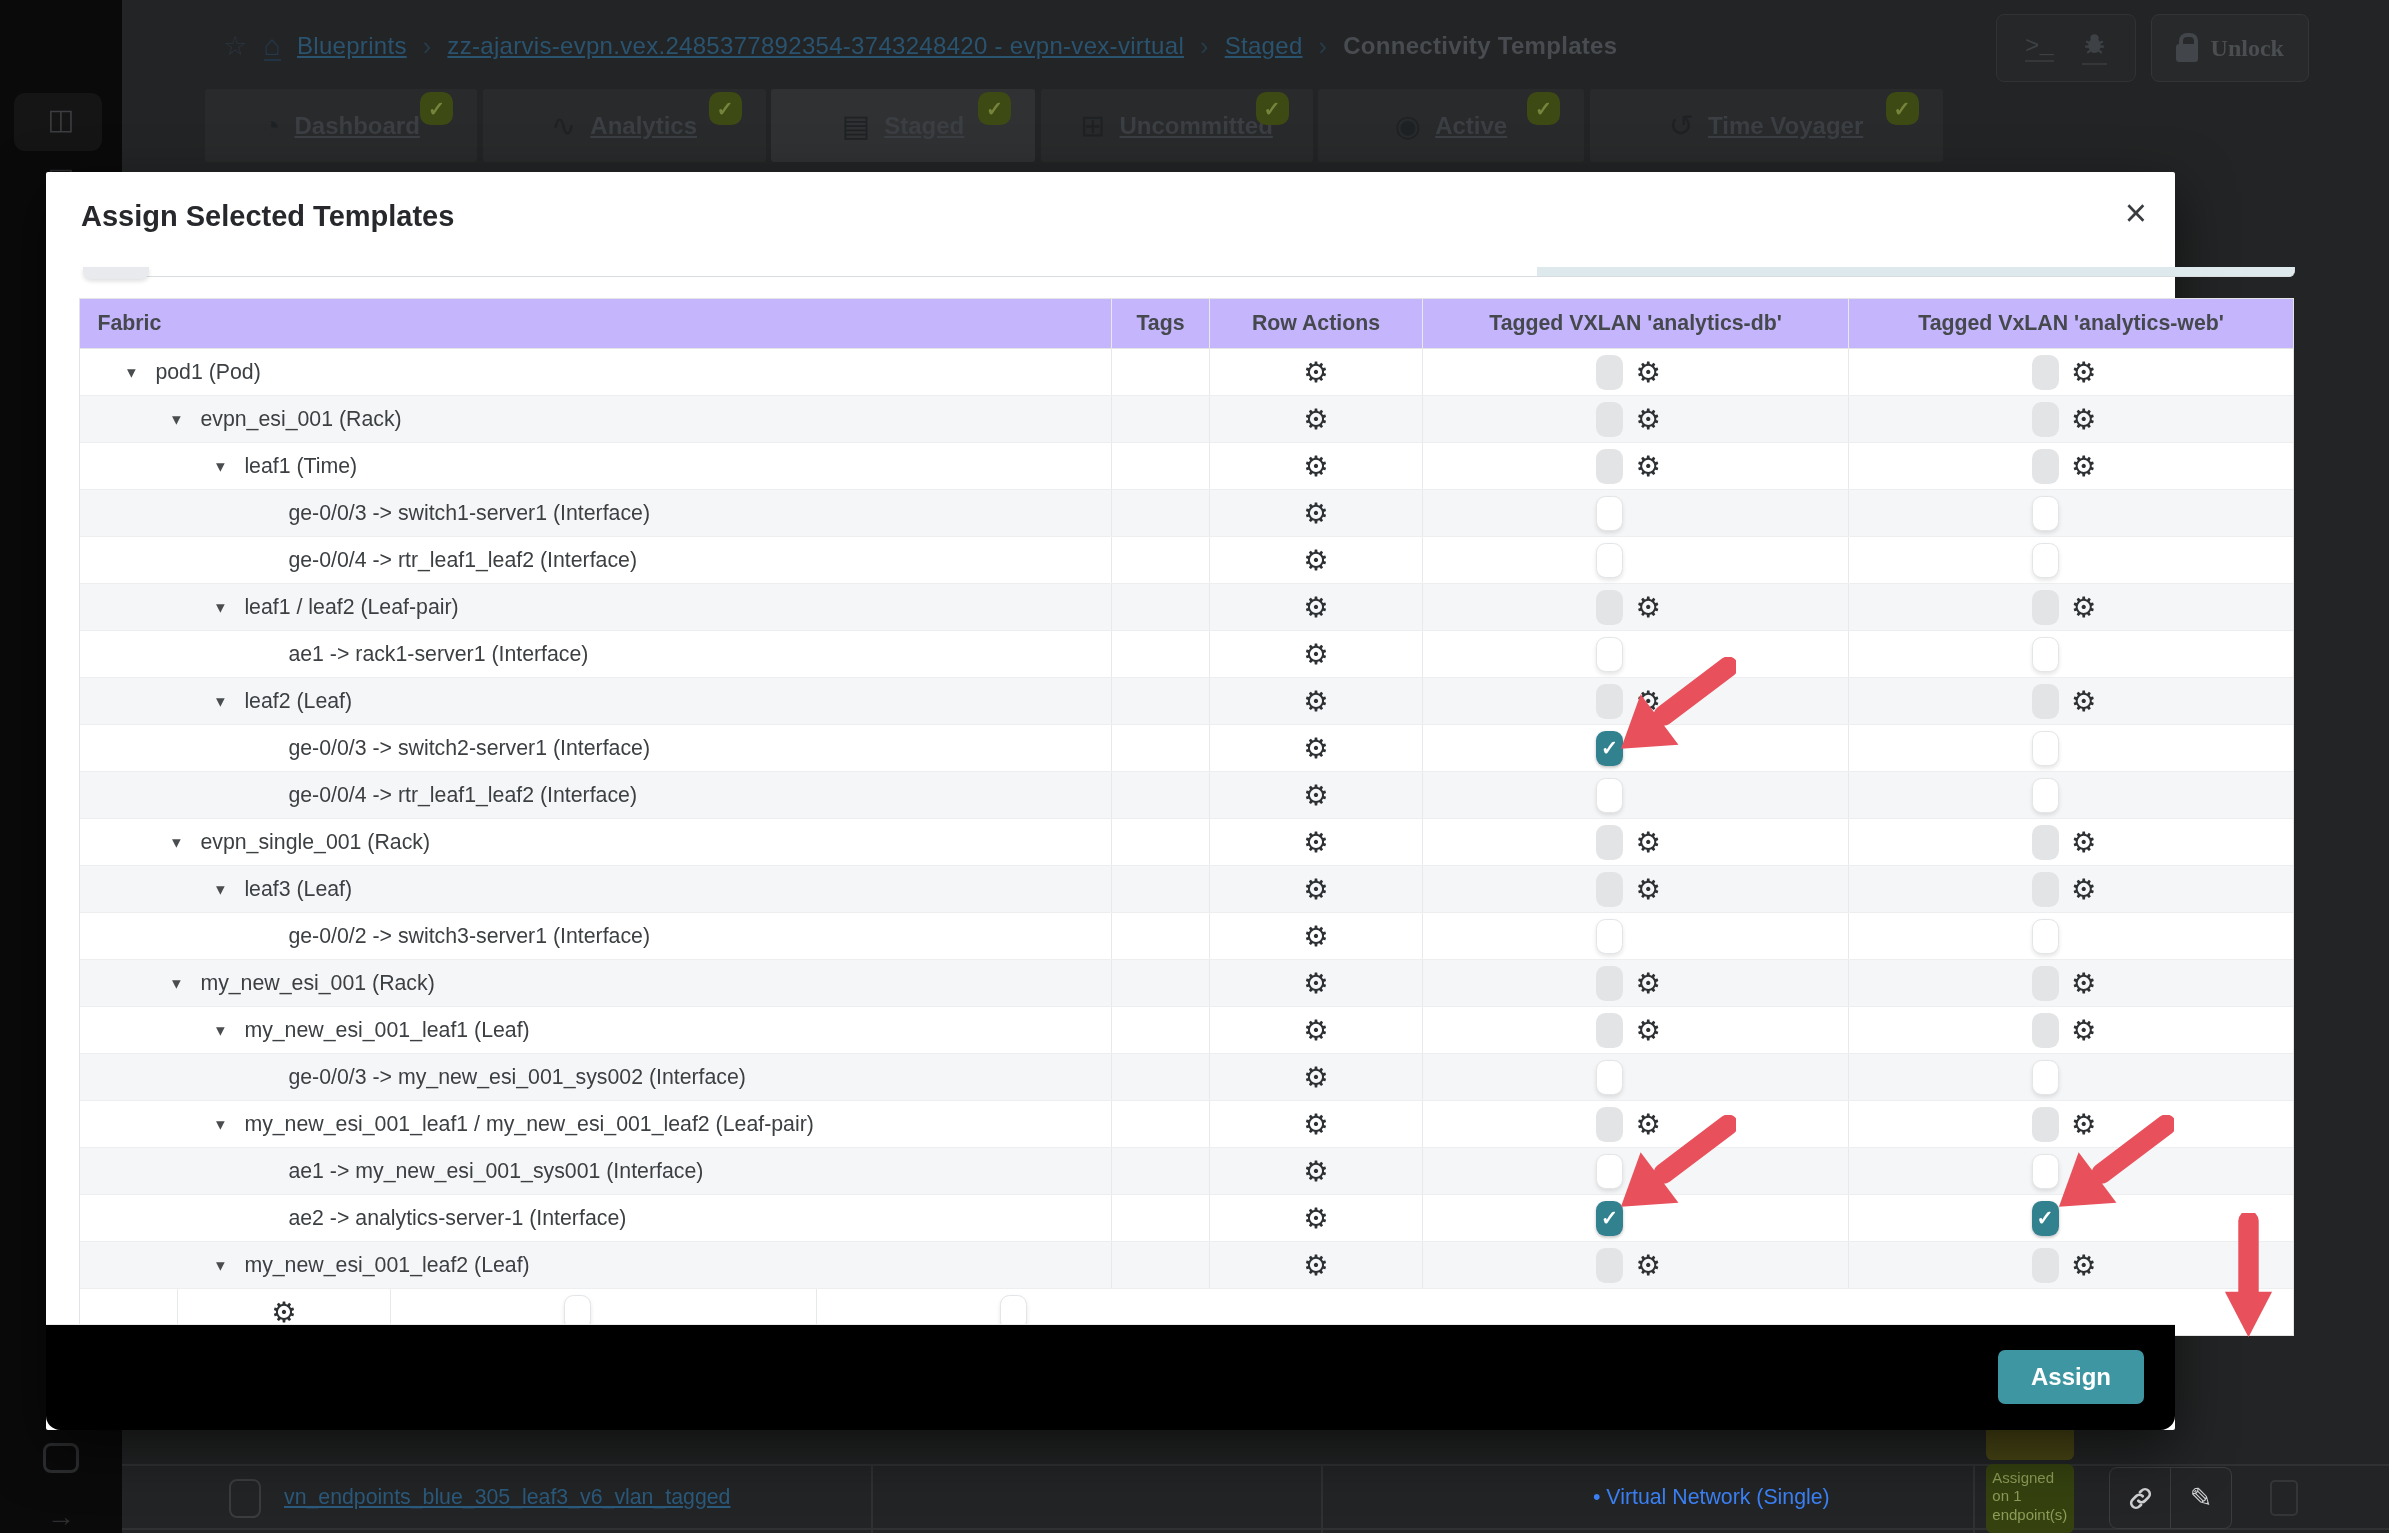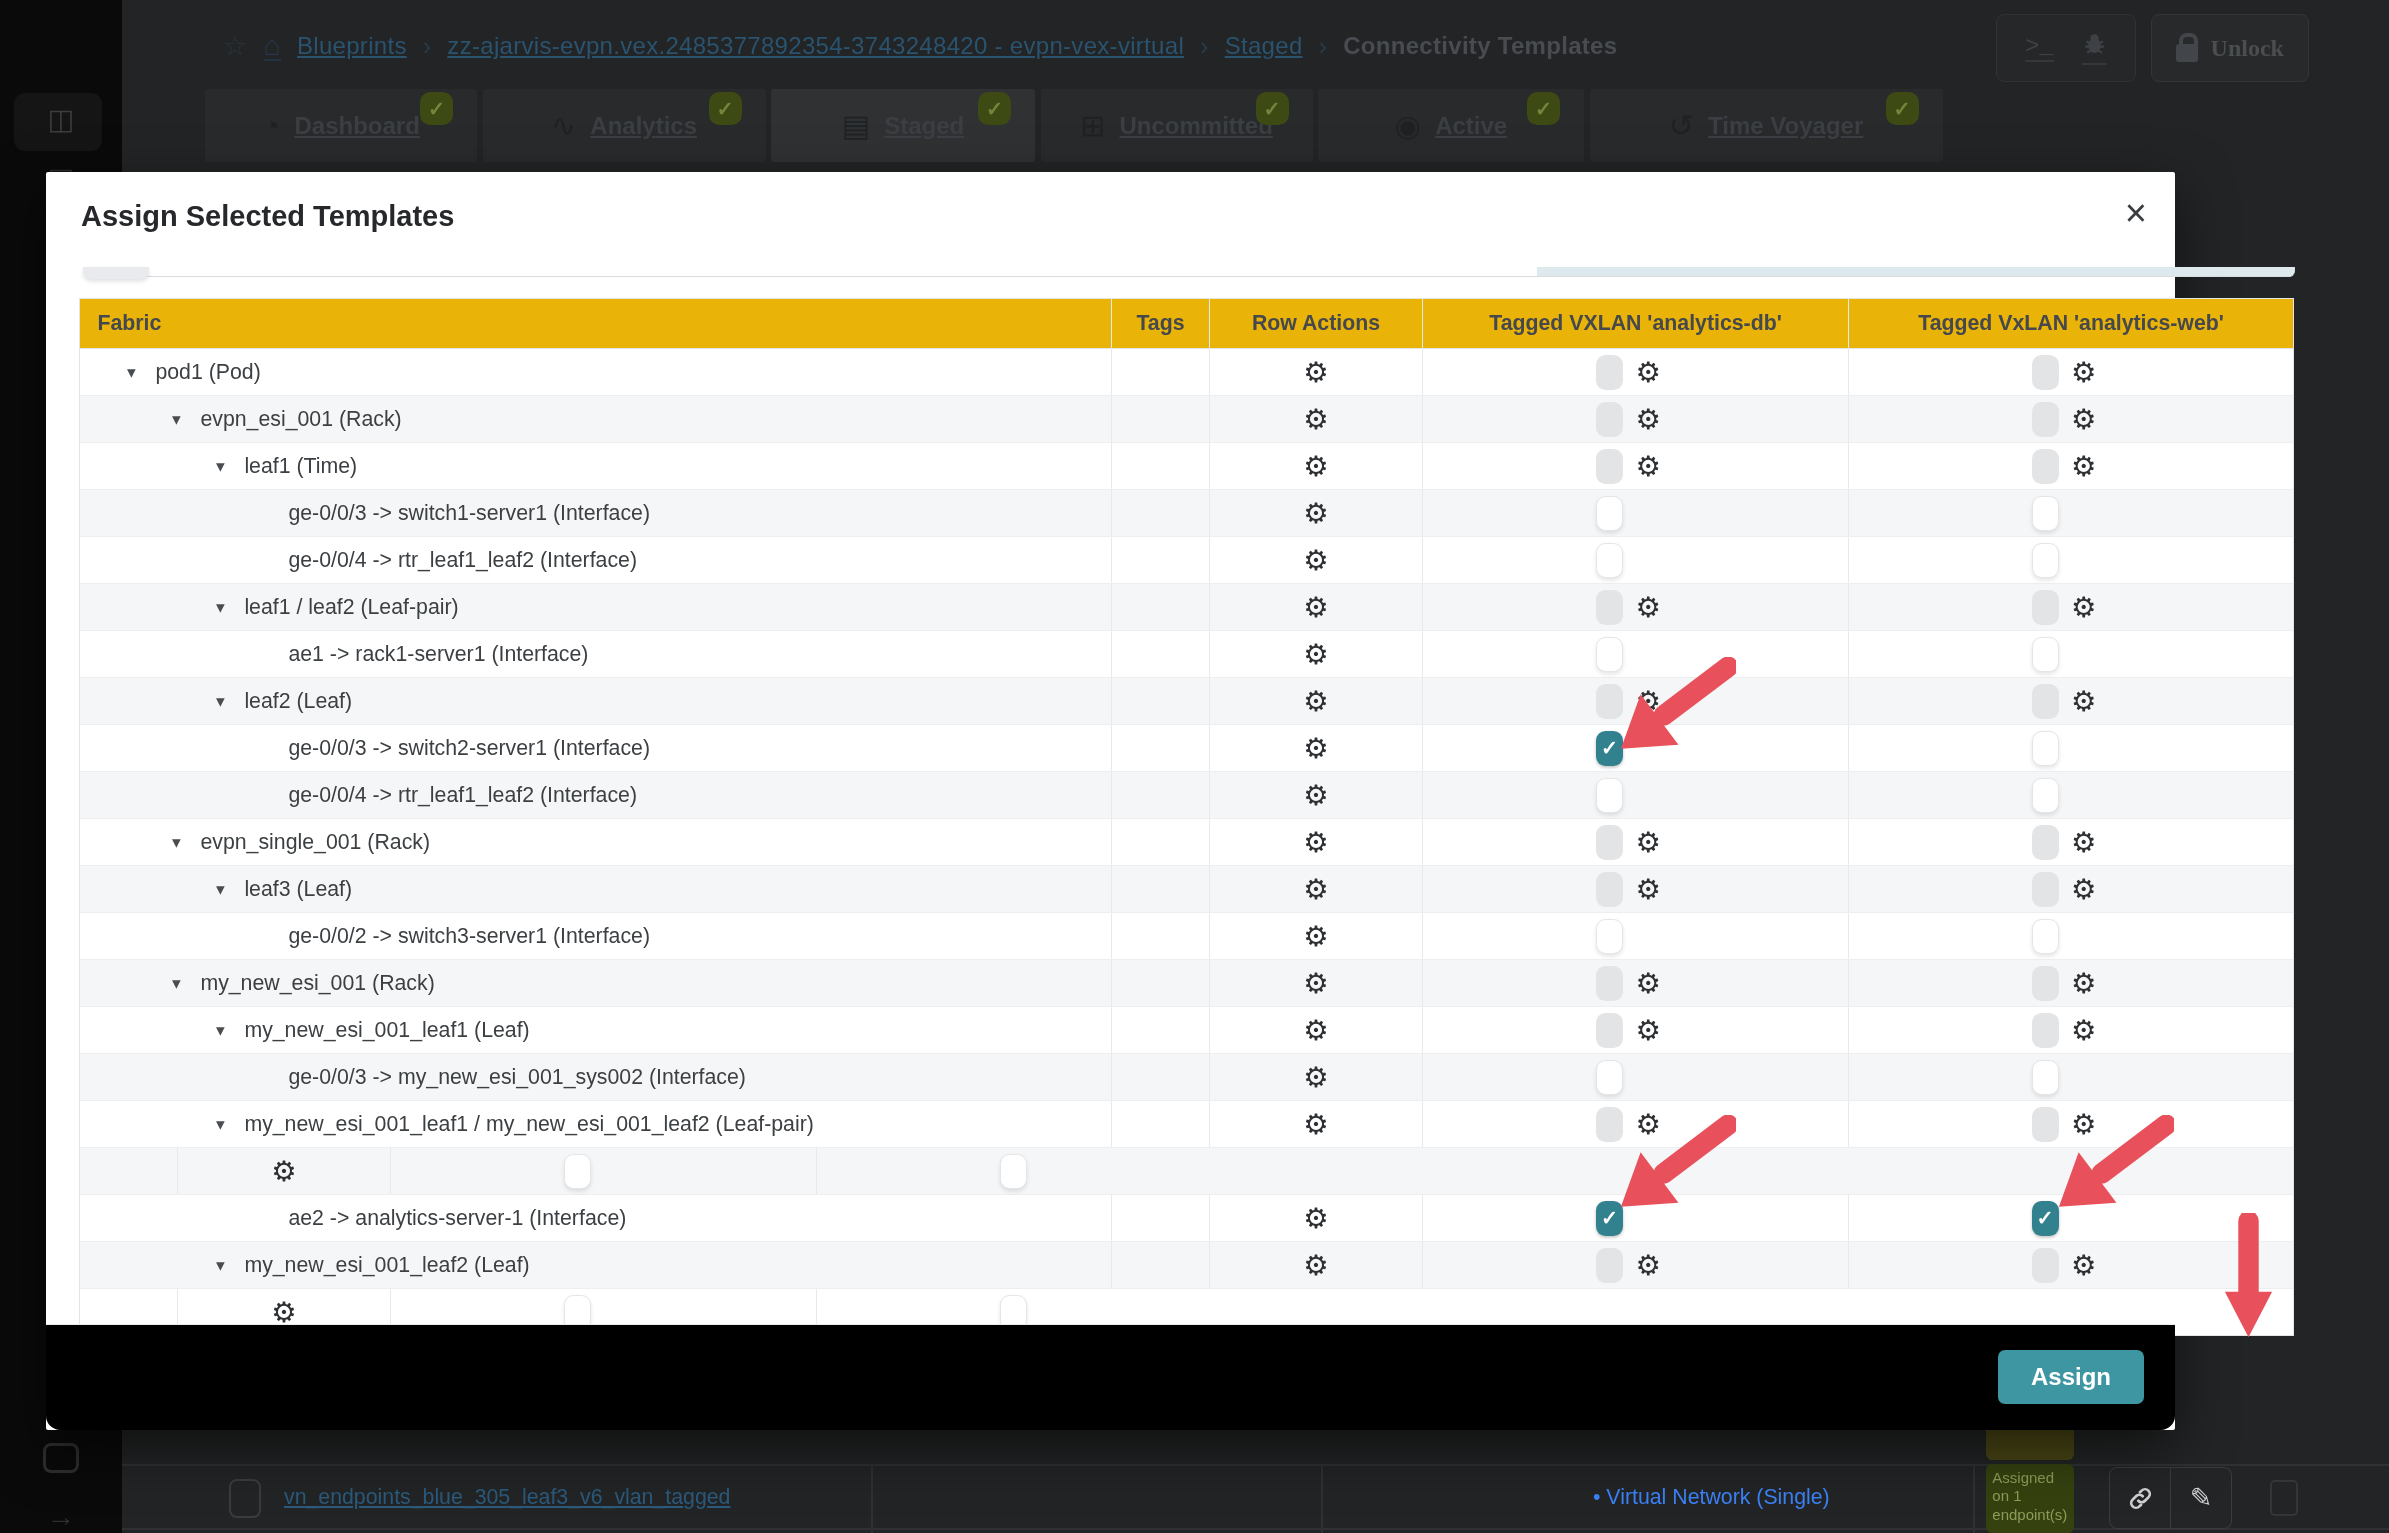--- a/index.html
+++ b/index.html
@@ -63,21 +63,21 @@
   .m-close{position:absolute;right:28px;top:22px;font-size:38px;color:#3a3d40;line-height:1;cursor:default;}
 
   .top-strip{position:absolute;left:81px;top:95px;width:2168px;height:10.3px;background:#fff;
              border:1.6px solid #dadde0;border-top:none;border-radius:0 0 6.3px 6.3px;box-sizing:border-box;}
   .top-strip .teal{position:absolute;right:0;top:0;bottom:0;width:757px;background:#dde9ec;border-radius:0 0 6.3px 0;}
   .mini-btn{position:absolute;left:37px;top:95px;width:66px;height:12px;background:#e8eaed;border-radius:0 0 8px 8px;
             box-shadow:0 2.4px 4px rgba(0,0,0,.12);}
 
   
   .tbl{position:absolute;left:33px;top:126px;width:2215px;border:1.6px solid #e2e4e6;box-sizing:border-box;background:#fff;}
-  .thead{display:flex;height:49px;background:#eab308;border-bottom:1.6px solid #e3e5e7;
+  .thead{display:flex;height:49px;background:#c4b5fd;border-bottom:1.6px solid #e3e5e7;
          font-size:21.3px;font-weight:bold;color:#45484c;}
   .trow{display:flex;height:46px;background:#fff;border-top:1.6px solid #eceeef;}
   .trow:first-child{border-top:none;}
   .trow.alt{background:#f5f6f7;}
   .cell{display:flex;align-items:center;box-sizing:border-box;border-right:1.6px solid #e7e9eb;height:100%;}
   .cell:last-child{border-right:none;}
   .c-fabric{flex:1;}
   .c-tags{width:98px;justify-content:center;}
   .c-act{width:213px;justify-content:center;}
   .c-db{width:426px;justify-content:center;}
@@ -579,20 +579,24 @@
               </span>
             </div>
             <div class="cell c-web">
               <span class="pair">
                 <span class="cb group"></span>
                 <span class="gear">⚙</span>
               </span>
             </div>
           </div>
           <div class="trow alt">
+            <div class="cell c-fabric" style="padding-left:180px">
+              <span class="caret hide">▾</span>
+              <span class="rlabel">ae1 -&gt; my_new_esi_001_sys001 (Interface)</span>
+            </div>
             <div class="cell c-tags"></div>
             <div class="cell c-act">
               <span class="gear">⚙</span>
             </div>
             <div class="cell c-db">
               <span class="pair">
                 <span class="cb off"></span>
               </span>
             </div>
             <div class="cell c-web">

